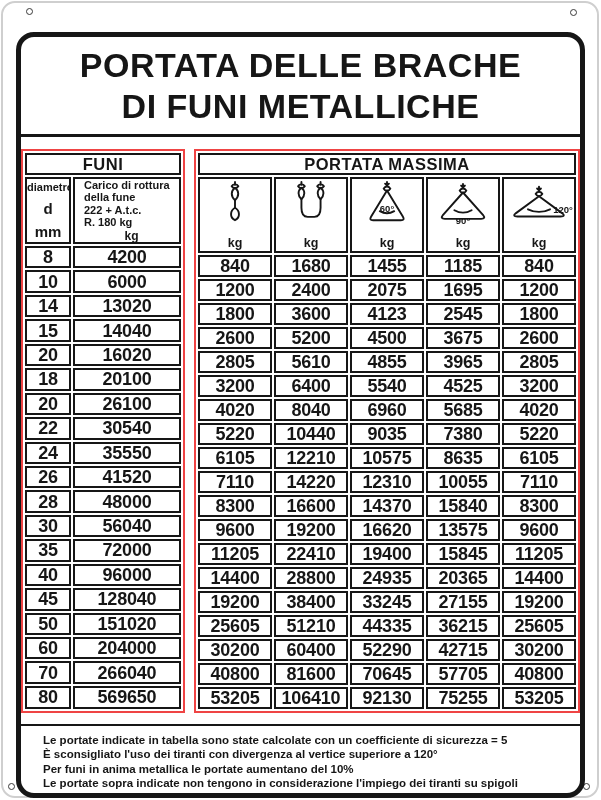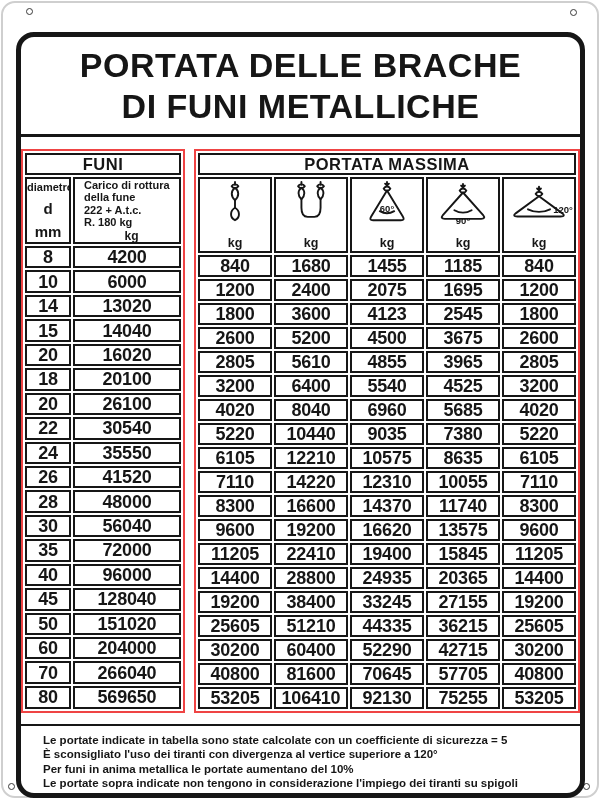--- a/index.html
+++ b/index.html
@@ -348,21 +348,21 @@
                 <td>7110</td>
                 <td>14220</td>
                 <td>12310</td>
                 <td>10055</td>
                 <td>7110</td>
               </tr>
               <tr>
                 <td>8300</td>
                 <td>16600</td>
                 <td>14370</td>
-                <td>11740</td>
+                <td>15840</td>
                 <td>8300</td>
               </tr>
               <tr>
                 <td>9600</td>
                 <td>19200</td>
                 <td>16620</td>
                 <td>13575</td>
                 <td>9600</td>
               </tr>
               <tr>

